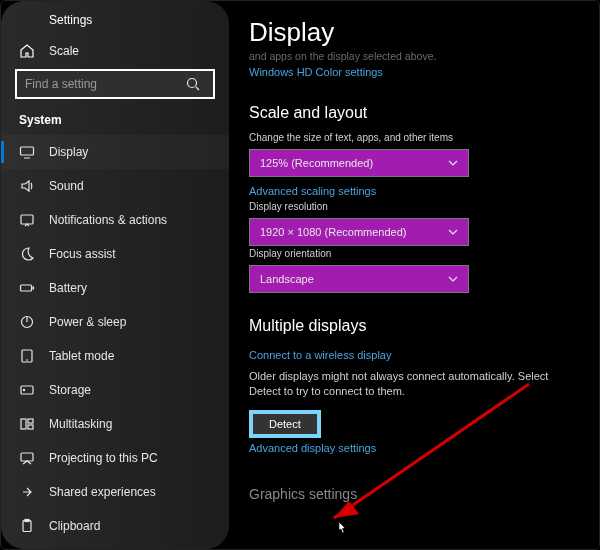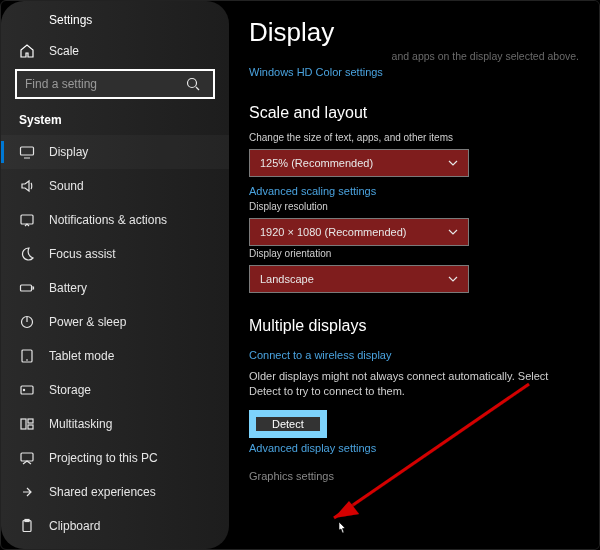--- a/index.html
+++ b/index.html
@@ -104,21 +104,20 @@
     position: relative;
   }
   .page-title {
     font-size: 26px;
     font-weight: 300;
     margin-bottom: 2px;
   }
   .faded-subtitle {
     font-size: 10.5px;
     color: #6a6a6a;
-    text-align: right;
   }
   .link {
     color: #4aa3df;
     font-size: 11px;
     cursor: pointer;
     display: inline-block;
   }
   .section-h {
     font-size: 16px;
     font-weight: 400;
@@ -128,21 +127,21 @@
   .field-label {
     font-size: 10px;
     color: #d0d0d0;
     margin-top: 2px;
     margin-bottom: 6px;
   }
   .dropdown {
     width: 220px;
     height: 28px;
     border: 1px solid #7a7a7a;
-    background: #7f1d1d;
+    background: #a21caf;
     display: flex;
     align-items: center;
     justify-content: space-between;
     padding: 0 10px;
     font-size: 11px;
     color: #e8e8e8;
     cursor: pointer;
   }
   .chev { width: 10px; height: 10px; }
   .body-text {
@@ -152,30 +151,30 @@
     line-height: 1.4;
     max-width: 330px;
   }
   .btn {
     display: inline-flex;
     align-items: center;
     justify-content: center;
     height: 28px;
     padding: 0 16px;
     background: #333;
-    border: 7px solid #7dd3fc;
+    border: 4px solid #7dd3fc;
     color: #fff;
     font-size: 11px;
     margin-top: 10px;
     cursor: pointer;
   }
   .grayed-link {
     color: #888;
-    font-size: 11px;
-    margin-top: 14px;
+    font-size: 14px;
+    margin-top: 30px;
     display: inline-block;
   }
   .arrow-overlay {
     position: absolute;
     left: 60px;
     top: 375px;
     pointer-events: none;
   }
   .cursor-overlay {
     position: absolute;

